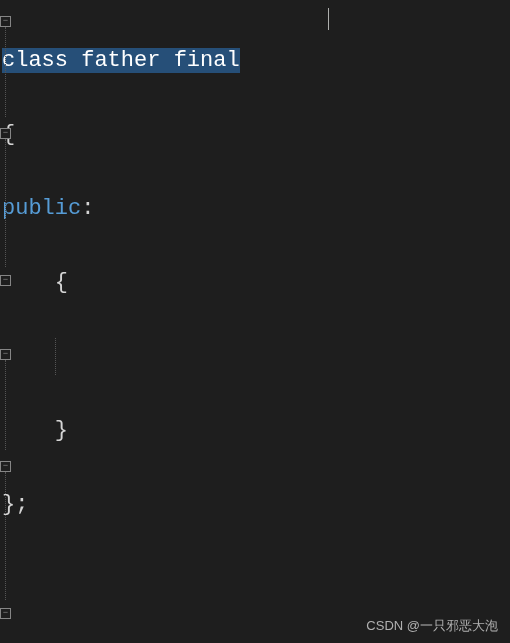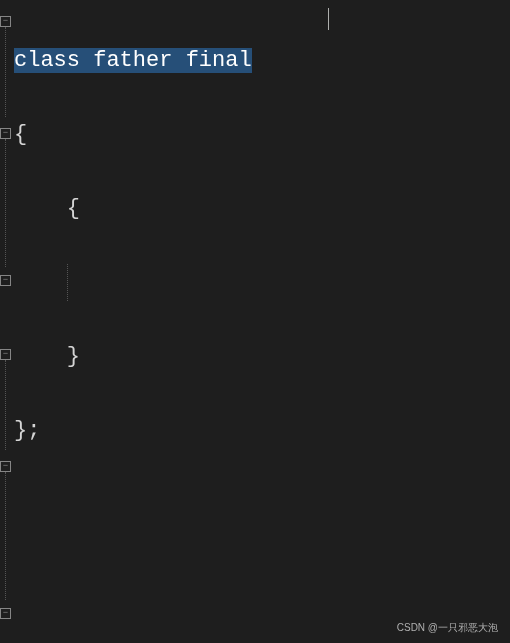--- a/index.html
+++ b/index.html
@@ -1,15 +1,15 @@
 <!DOCTYPE html>
 <html><head>
   <meta charset="utf-8">
   <style>
-    * { margin: 0; padding: 0; box-sizing: border-box; }
+    * { margin: 0; padding: 0; box-sizing: border-box; flex-direction: column; }
     body {
       background: #1e1e1e;
       font-family: Consolas, 'Courier New', monospace;
       font-size: 22px;
       width: 510px;
       height: 643px;
       overflow: hidden;
       position: relative;
       color: #d4d4d4;
     }
@@ -75,21 +75,21 @@
       border-left: 1px solid #aeafad;
       top: 8px;
       left: 328px;
     }
     .watermark {
       position: absolute;
       bottom: 8px;
       right: 12px;
       color: #b0b0b0;
       font-family: sans-serif;
-      font-size: 10px;
+      font-size: 13px;
     }
     .sel-white { color: #ffffff; }
   </style>
 </head>
 <body>
 
 <div class="editor">
   <div class="gutter">
     <div class="fold-marker" style="top:16px;"></div>
     <div class="fold-line" style="top:27px; height:90px;"></div>
@@ -100,20 +100,21 @@
     <div class="fold-marker" style="top:349px;"></div>
     <div class="fold-line" style="top:360px; height:90px;"></div>
     <div class="fold-marker" style="top:461px;"></div>
     <div class="fold-line" style="top:472px; height:128px;"></div>
     <div class="fold-marker" style="top:608px;"></div>
   </div>
 
   <div class="code">
 <span class="line"><span class="selected"><span class="sel-white">class</span> <span class="sel-white">father</span> <span class="sel-white">final</span></span></span>
 <span class="line"><span class="brace">{</span></span>
+<span class="line"><span class="access">public</span><span class="brace">:</span></span>
 <span class="line">    <span class="brace">{</span></span>
 <span class="line">    <span class="indent-guide"></span></span>
 <span class="line">    <span class="brace">}</span></span>
 <span class="line"><span class="brace">};</span></span>
 <span class="line"><span></span></span>
 
 
 
 
 

